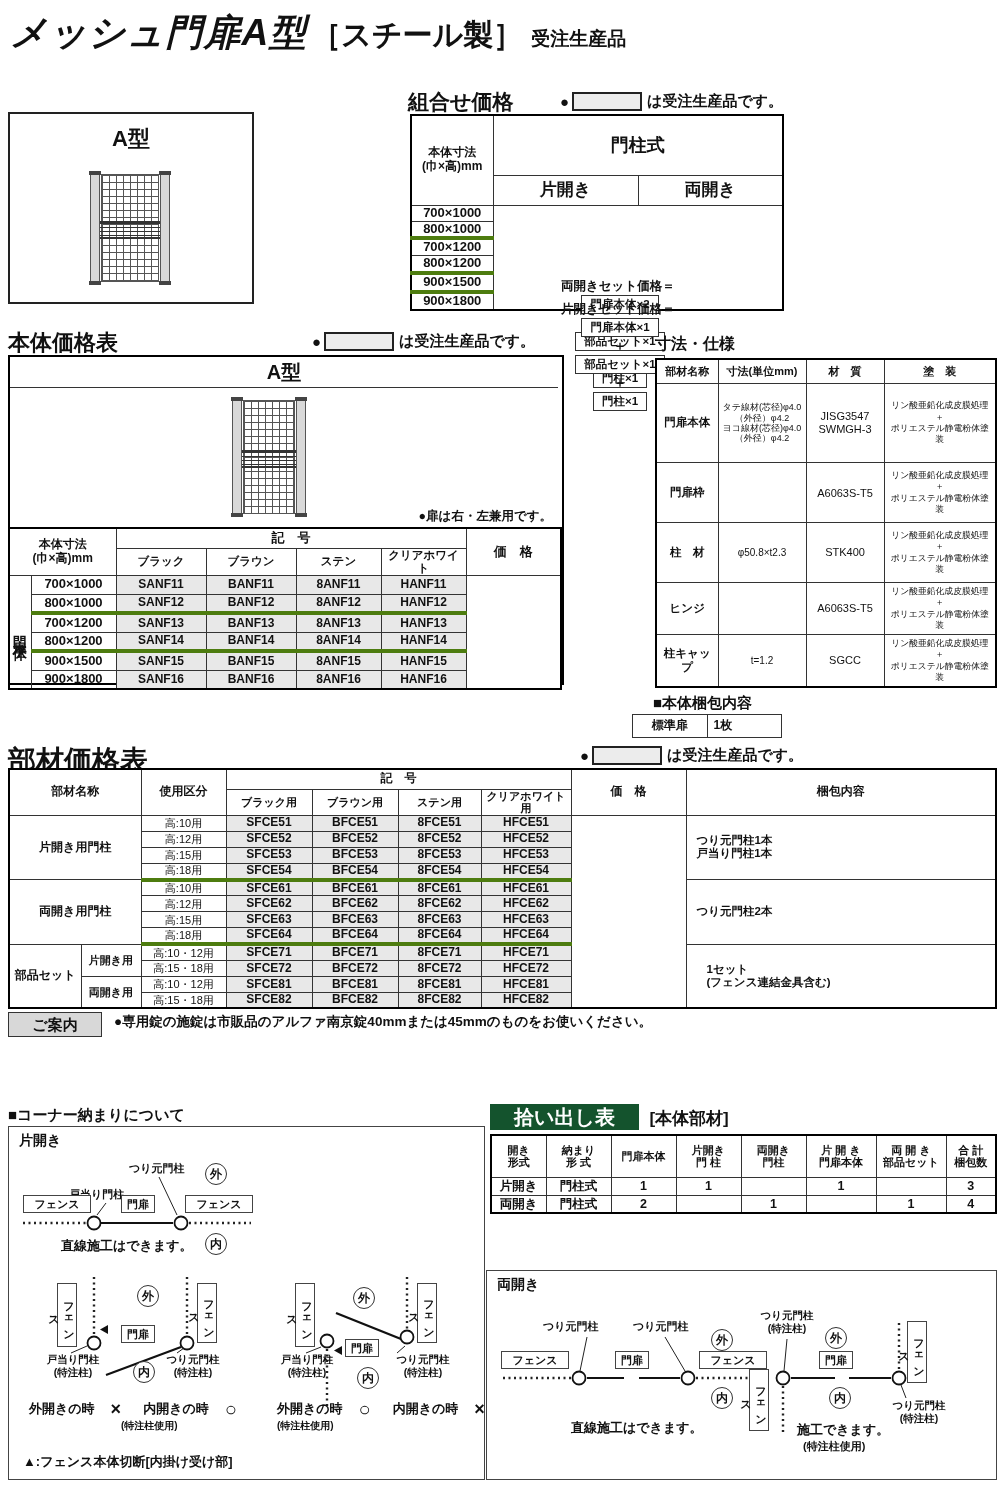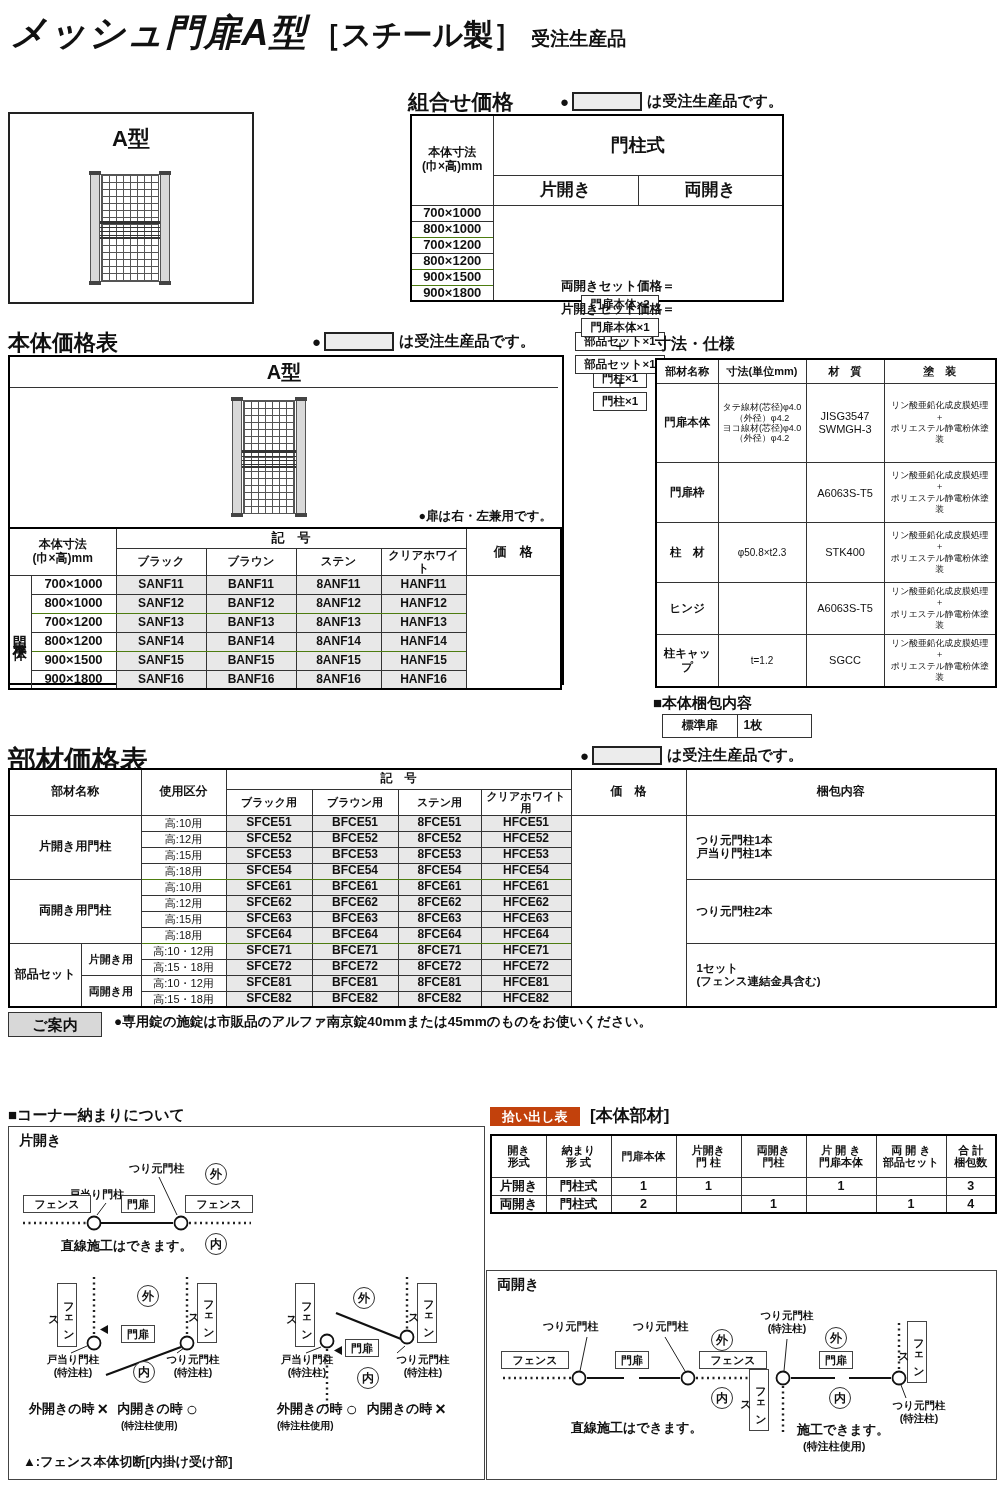--- a/index.html
+++ b/index.html
@@ -13,21 +13,21 @@
   .sec-title{font-weight:800;}
   .legend{display:flex;align-items:center;font-size:15px;font-weight:800;}
   .legend .dot{font-size:15px;margin-right:2px;}
   .swatch{display:inline-block;width:66px;height:15px;background:#ececec;border:2px solid #222;margin:0 5px 0 1px;}
   
   table.tbl{border-collapse:collapse;table-layout:fixed;width:100%;height:100%;}
   table.tbl th,table.tbl td{border:1px solid #333;padding:0 2px;text-align:center;
       white-space:pre-line;overflow:hidden;line-height:1.15;}
   table.tbl{border:2px solid #000;}
   table.tbl th{font-weight:800;background:#fff;}
-  tr.gend td,tr.gend th{border-bottom:1px solid #4d7c0f;}
+  tr.gend td,tr.gend th{border-bottom:4px solid #4d7c0f;}
   td.code-cell{background:#e8e8e8;font-weight:800;font-size:12px;}
   td.size-cell{font-weight:700;font-size:13px;}
   td.blank{background:#fff;}
   .vlabel{writing-mode:vertical-rl;text-orientation:upright;font-weight:800;font-size:14px;letter-spacing:4px;padding:0;}
   
   .typebox{border:2px solid #222;background:#fff;}
   .typebox-label{text-align:center;font-size:22px;font-weight:800;margin-top:10px;}
   .gate{position:absolute;}
   .gpost{position:absolute;top:3px;bottom:3px;width:8px;background:#d9d9d9;border:1px solid #555;}
   .gpost.l{left:0;}.gpost.r{right:0;}
@@ -59,30 +59,30 @@
   .dbox{border:1.5px solid #444;background:#fff;}
   .dbox-label{position:absolute;left:10px;top:5px;font-size:14px;font-weight:800;}
   .blab{position:absolute;border:1px solid #444;background:#fff;font-size:11px;font-weight:700;
         padding:0 5px;text-align:center;line-height:16px;}
   .blab.vert{writing-mode:vertical-rl;text-orientation:upright;padding:5px 0;line-height:15px;
              letter-spacing:1px;width:18px;}
   .circ{position:absolute;width:20px;height:20px;border:1.5px solid #333;border-radius:50%;
         text-align:center;line-height:20px;font-size:12px;font-weight:700;background:#fff;}
   .flab{position:absolute;font-size:11px;font-weight:700;white-space:nowrap;}
   .slab{position:absolute;font-size:10.5px;font-weight:700;line-height:1.25;text-align:center;white-space:pre-line;}
-  .cap{position:absolute;font-size:13px;font-weight:800;display:flex;align-items:center;gap:3px;white-space:nowrap;}
+  .cap{position:absolute;font-size:13px;font-weight:800;display:flex;align-items:center;gap:16px;white-space:nowrap;}
   .mko{font-size:20px;font-weight:400;line-height:1;}
   .mkx{font-size:18px;font-weight:800;line-height:1;}
   .note13{position:absolute;font-size:13px;font-weight:700;}
   .capnote{position:absolute;font-size:10px;font-weight:700;}
   svg.diag{position:absolute;left:0;top:0;}
   
   .pickup th{font-size:11px;}
   .pickup td{font-size:12.5px;font-weight:800;}
-  .ptitle{background:#c2410c;color:#fff;font-size:13px;font-weight:800;padding:2px 12px;}
+  .ptitle{background:#14532d;color:#fff;font-size:20px;font-weight:800;padding:2px 24px;}
   .psub{font-size:17px;font-weight:800;margin-left:6px;}
   .hsec{font-size:15px;font-weight:800;}
 </style>
 </head>
 <body>
 
 <div class="page">
 
   <div class="abs" style="left:10px;top:8px;">
     <span class="t1">メッシュ門扉A型</span><span class="t2">［スチール製］</span><span class="t3">受注生産品</span>
@@ -316,21 +316,21 @@
             <td>SGCC</td>
             <td class="coat">リン酸亜鉛化成皮膜処理
 ＋
 ポリエステル静電粉体塗装</td>
           </tr>
         </tbody>
     </table>
   </div>
 
   <div class="abs hsec" style="left:653px;top:694px;">■本体梱包内容</div>
-  <div class="abs" style="left:662px;top:714px;width:150px;height:24px;">
+  <div class="abs" style="left:632px;top:714px;width:150px;height:24px;">
     <table class="tbl" style="border-width:1px;">
       <tbody>
           <tr>
         <td style="font-size:12px;font-weight:700;">標準扉</td>
         <td style="font-size:12px;font-weight:700;text-align:left;padding-left:6px;">1枚</td>
       </tr>
     </tbody>
       </table>
   </div>
 
@@ -432,21 +432,21 @@
             <td class="code-cell">HFCE64</td>
           </tr>
           <tr style="height:16px;">
             <td rowspan="4" style="font-weight:700;font-size:12px;">部品セット</td>
             <td rowspan="2" style="font-size:11px;font-weight:700;">片開き用</td>
             <td style="font-size:11px;">高:10・12用</td>
             <td class="code-cell">SFCE71</td>
             <td class="code-cell">BFCE71</td>
             <td class="code-cell">8FCE71</td>
             <td class="code-cell">HFCE71</td>
-            <td rowspan="4" style="text-align:left;padding-left:10px;font-size:11.5px;font-weight:700;">1セット
+            <td rowspan="4" style="text-align:left;padding-left:20px;font-size:11.5px;font-weight:700;">1セット
 (フェンス連結金具含む)</td>
           </tr>
           <tr style="height:16px;">
             <td style="font-size:11px;">高:15・18用</td>
             <td class="code-cell">SFCE72</td>
             <td class="code-cell">BFCE72</td>
             <td class="code-cell">8FCE72</td>
             <td class="code-cell">HFCE72</td>
           </tr>
           <tr style="height:16px;">

